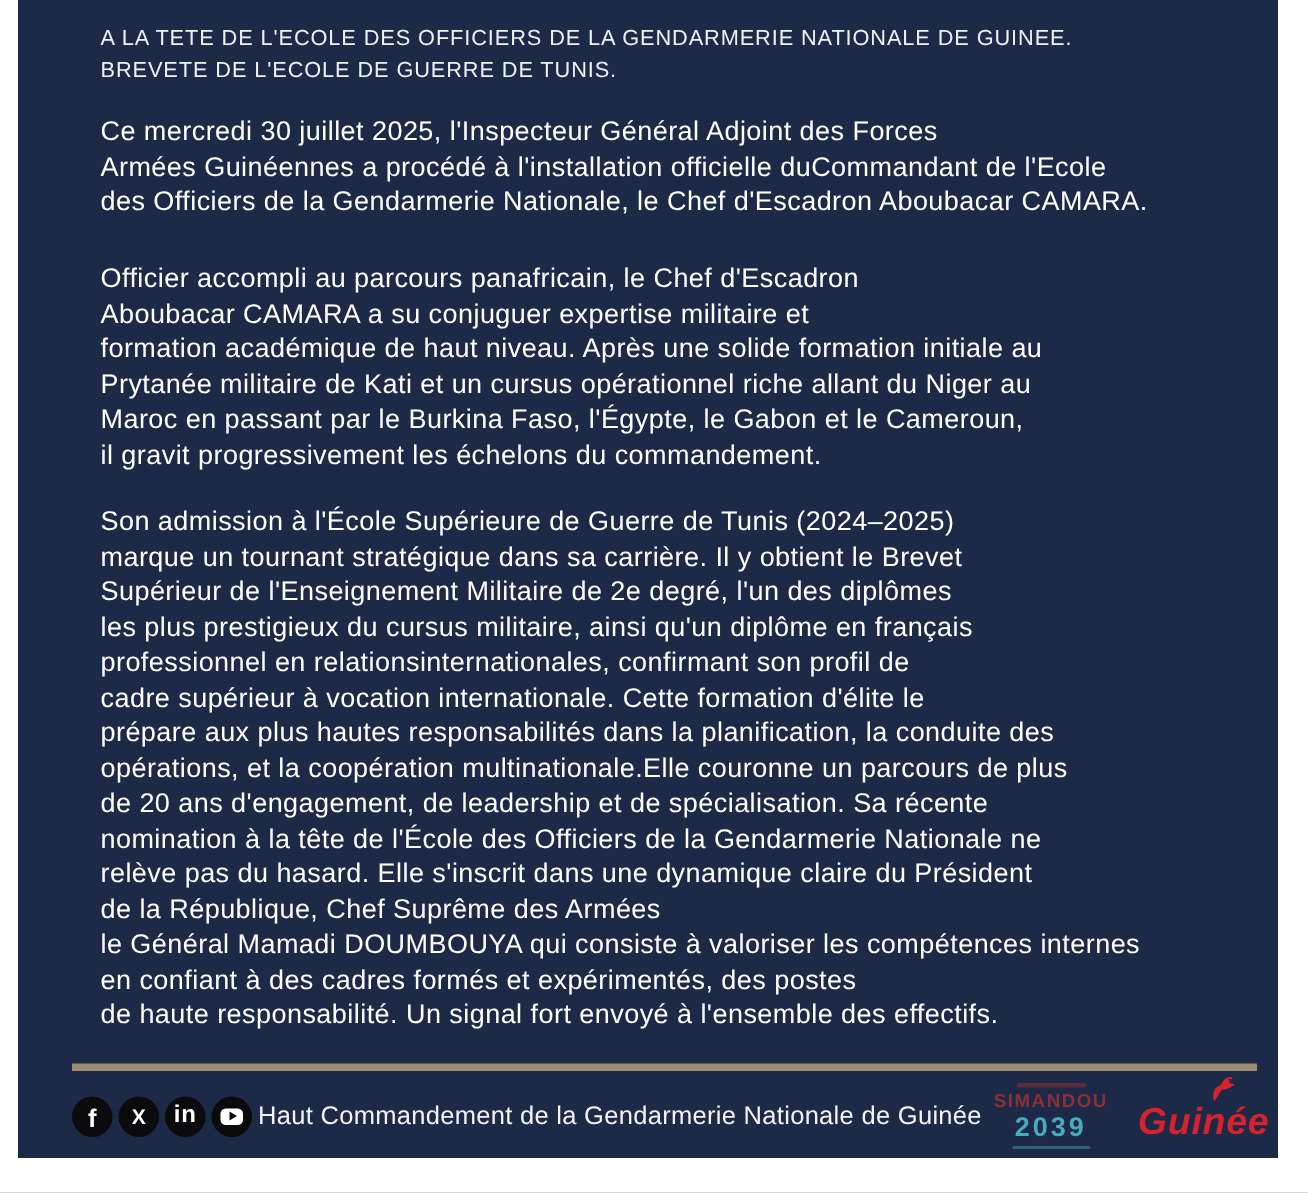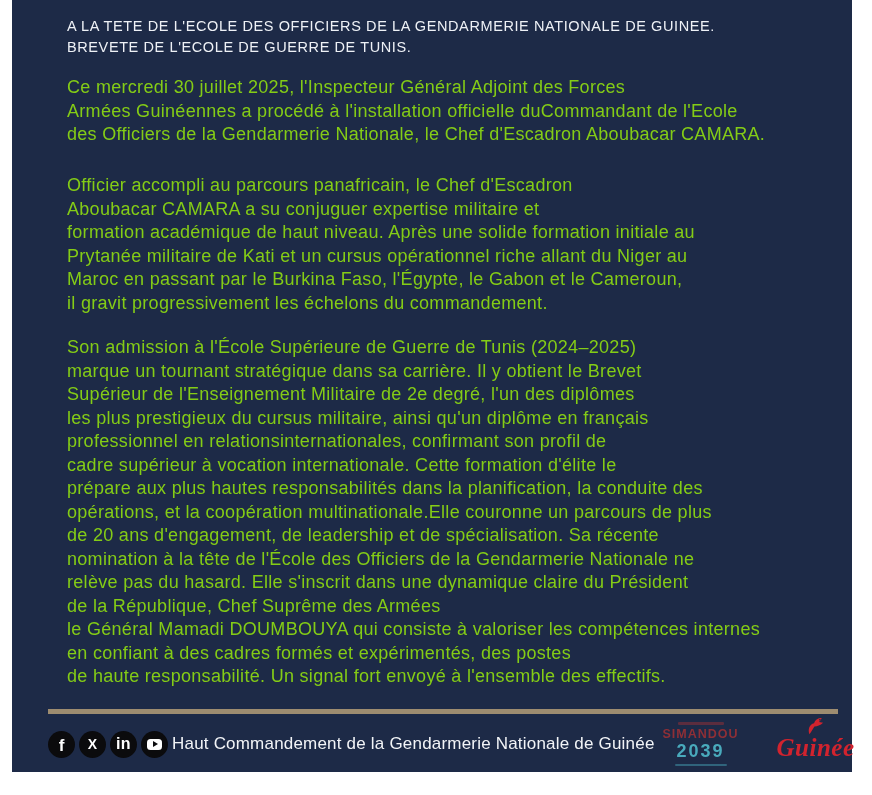--- a/index.html
+++ b/index.html
@@ -22,21 +22,21 @@
     left: 12px;
     top: 0;
     width: 840px;
     height: 772px;
     background: #1d2a47;
   }
   .text-block {
     position: absolute;
     left: 55px;
     right: 6px;
-    color: #84cc16;
+    color: #ffffff;
     white-space: pre-line;
     letter-spacing: 0.3px;
   }
   .header-block {
     top: 16px;
     font-size: 14.5px;
     line-height: 20.5px;
     letter-spacing: 0.6px;
     color: #eef1f6;
   }
@@ -153,23 +153,23 @@
   .guinee-bird {
     position: absolute;
     left: 44px;
     top: -2px;
   }
   .guinee-text {
     position: absolute;
     left: 0;
     top: 16px;
     width: 96px;
-    text-align: right;
+    text-align: left;
     color: #d2232e;
-    font-family: Liberation Serif, serif;
+    font-family: Liberation Sans, sans-serif;
     font-style: italic;
     font-weight: bold;
     font-size: 25px;
     letter-spacing: 0.5px;
   }
 </style>
 </head>
 <body>
 
 <div class="page">

